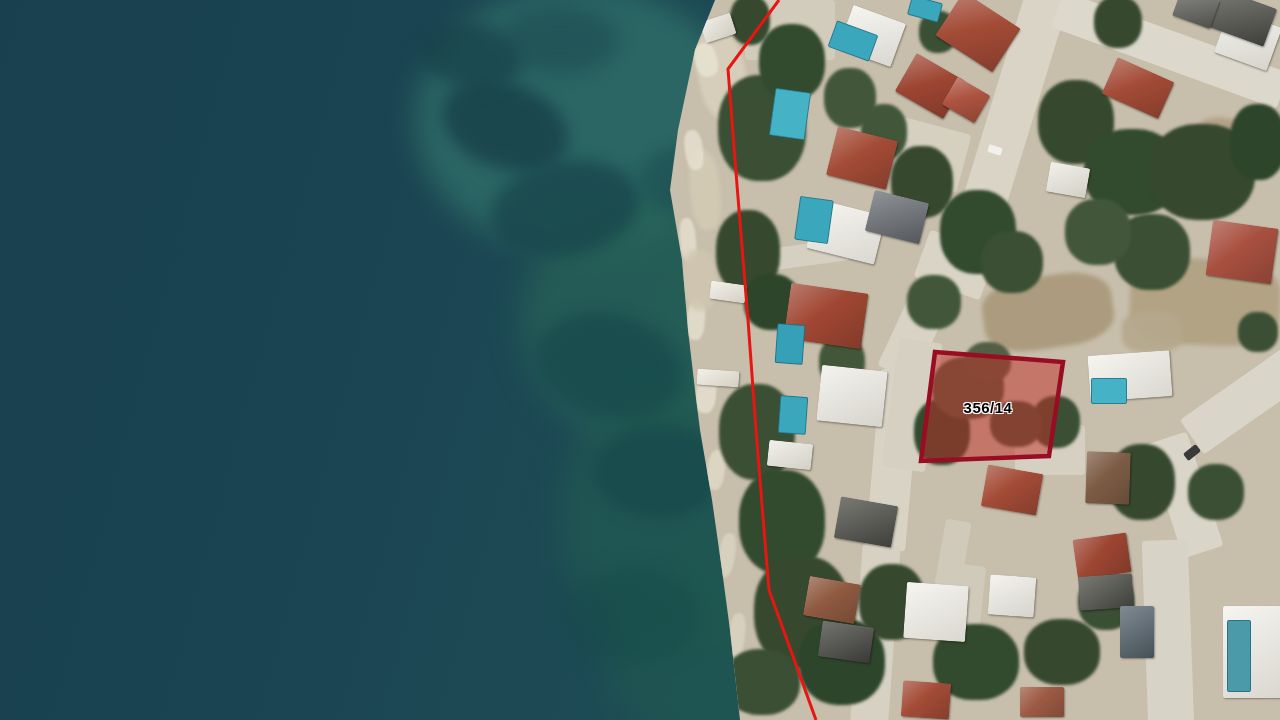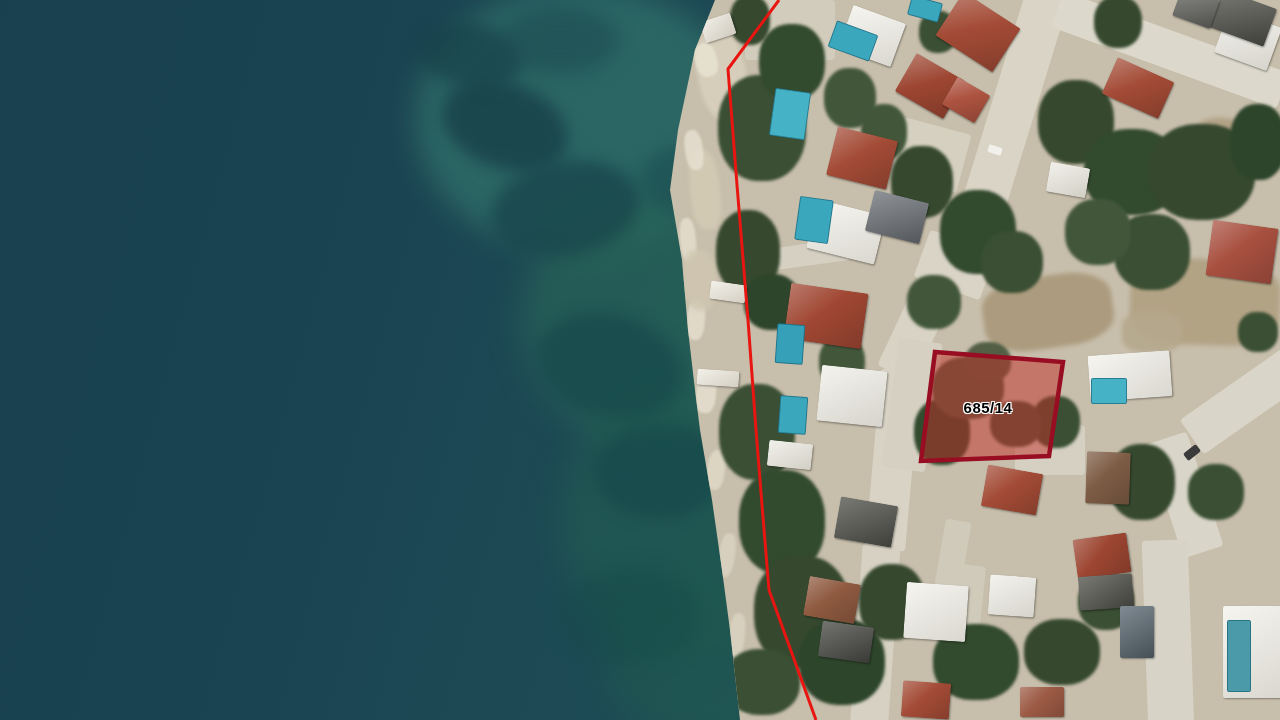--- a/index.html
+++ b/index.html
@@ -162,14 +162,14 @@
       <div class="sc pool" style="left: 779px; top: 396px; width: 26px; height: 36px; transform: rotate(4deg); background-color: rgb(58, 167, 189);"></div>
       <div class="sc pool" style="left: 1091px; top: 378px; width: 34px; height: 24px; background-color: rgb(69, 178, 198);"></div>
       <div class="sc pool" style="left: 1227px; top: 620px; width: 22px; height: 70px; background-color: rgb(74, 154, 170);"></div>
       <div class="sc car" style="left: 1184px; top: 447.5px; width: 16px; height: 9px; transform: rotate(-38deg); background-color: rgb(58, 58, 58);"></div>
       <div class="sc car" style="left: 988px; top: 146px; width: 14px; height: 8px; transform: rotate(17deg); background-color: rgb(242, 240, 234);"></div>
     </div>
   <svg id="overlay-svg" viewBox="0 0 1280 720">
       <polyline points="779,0 728,69 737,185 748,320 756,430 762,505 769,590 816,720" fill="none" stroke="#e81511" stroke-width="3" stroke-linejoin="round"></polyline>
       <polygon points="935,352 1063,362 1049,456 921,461" fill="#c23028" fill-opacity="0.5" stroke="#990d23" stroke-width="4.5" stroke-linejoin="miter"></polygon>
     </svg>
-  <div id="parcel-label" style="left: 988px; top: 407px; color: rgb(0, 0, 0); --halo: #ffffff;">685/14</div>
+  <div id="parcel-label" style="left: 988px; top: 407px; color: rgb(0, 0, 0); --halo: #ffffff;">356/14</div>
 </div>
 
 </body></html>

